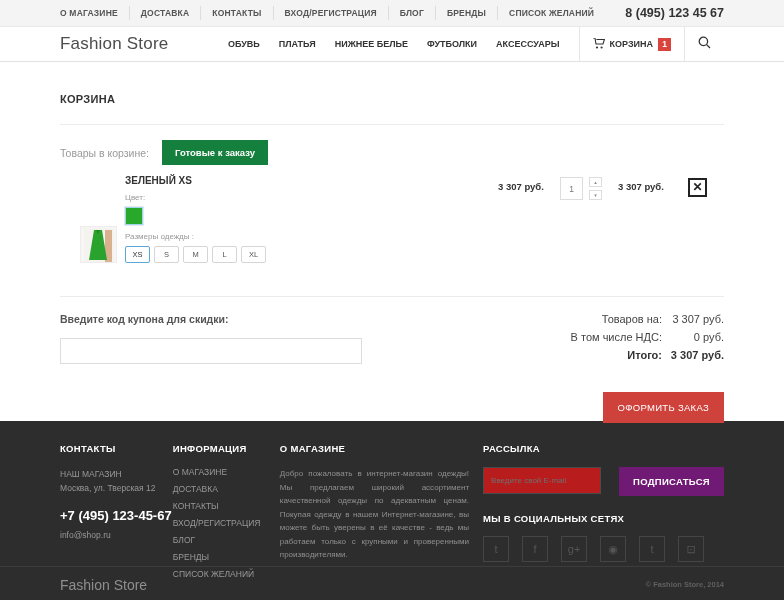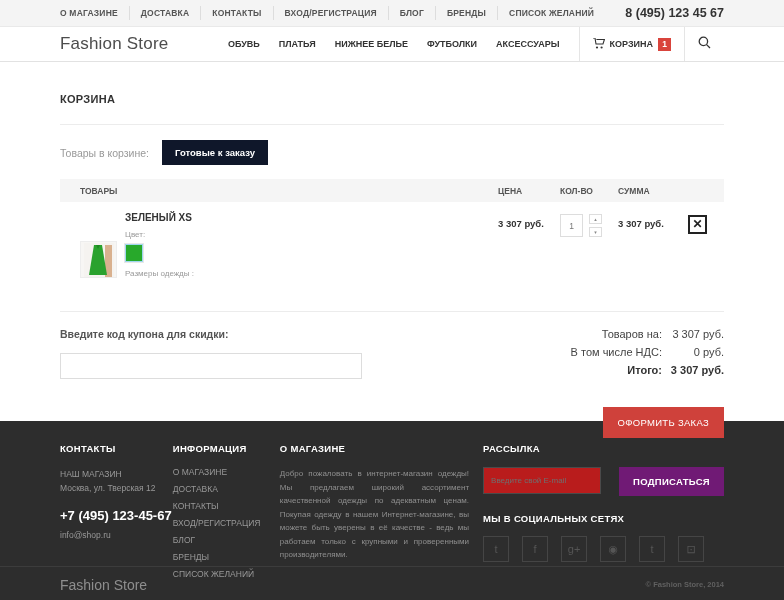--- a/index.html
+++ b/index.html
@@ -46,21 +46,21 @@
 
   
   .main { background:#fff; height:359px; }
   .main .container { padding-top:31px; }
   .page-title { font-size:11px; font-weight:bold; color:#333; letter-spacing:.3px; }
   .hr { border:none; border-top:1px solid #ececec; margin:19px 0 0; }
 
   .filter-row { display:flex; align-items:center; margin-top:15px; }
   .filter-label { font-size:10.5px; color:#999; }
   .filter-btn {
-    margin-left:13px; background:#0f172a; color:#fff; border:none;
+    margin-left:13px; background:#15803d; color:#fff; border:none;
     font-size:9.5px; font-weight:bold; padding:7px 13px; cursor:pointer;
     font-family:inherit;
   }
 
   .thead { display:flex; background:#f5f5f5; height:23px; align-items:center;
            margin-top:14px; font-size:8.5px; font-weight:bold; color:#555; }
   .th-products { flex:1; padding-left:20px; }
   .th-price { width:62px; }
   .th-qty { width:58px; }
   .th-sum { width:70px; }
@@ -194,43 +194,43 @@
 <div class="main">
   <div class="container">
     <div class="page-title">КОРЗИНА</div>
     <hr class="hr">
 
     <div class="filter-row">
       <span class="filter-label">Товары в корзине:</span>
       <button class="filter-btn">Готовые к заказу</button>
     </div>
 
-    <div class="thead">
-      <div class="th-products">ТОВАРЫ</div>
-      <div class="th-price">ЦЕНА</div>
-      <div class="th-qty">КОЛ-ВО</div>
-      <div class="th-sum">СУММА</div>
-      <div class="th-x"></div>
-    </div>
 
     <div class="item-row">
       <div class="item-main">
         <div class="thumb">
           <svg width="30" height="34" viewBox="0 0 30 34">
             <rect x="0" y="0" width="30" height="34" fill="#f5f3f0"></rect>
             <rect x="21" y="2" width="7" height="32" fill="#d9b18f"></rect>
             <path d="M10 2 h8 l5 30 h-18 z" fill="#2aa22e"></path>
             <path d="M12 2 l2 4 l2 -4 z" fill="#1d8a21"></path>
           </svg>
         </div>
         <div class="item-info">
           <div class="item-name">ЗЕЛЕНЫЙ XS</div>
           <div class="opt-label">Цвет:</div>
           <div class="swatch"></div>
           <div class="opt-label">Размеры одежды :</div>
+          <div class="sizes">
+            <span class="size-btn selected">XS</span>
+            <span class="size-btn">S</span>
+            <span class="size-btn">M</span>
+            <span class="size-btn">L</span>
+            <span class="size-btn">XL</span>
+          </div>
         </div>
       </div>
       <div class="col-price">3 307 руб.</div>
       <div class="col-qty">
         <input class="qty-input" value="1" style="">
         <span class="qty-spin">
           <button class="spin-btn">▴</button>
           <button class="spin-btn">▾</button>
         </span>
       </div>

